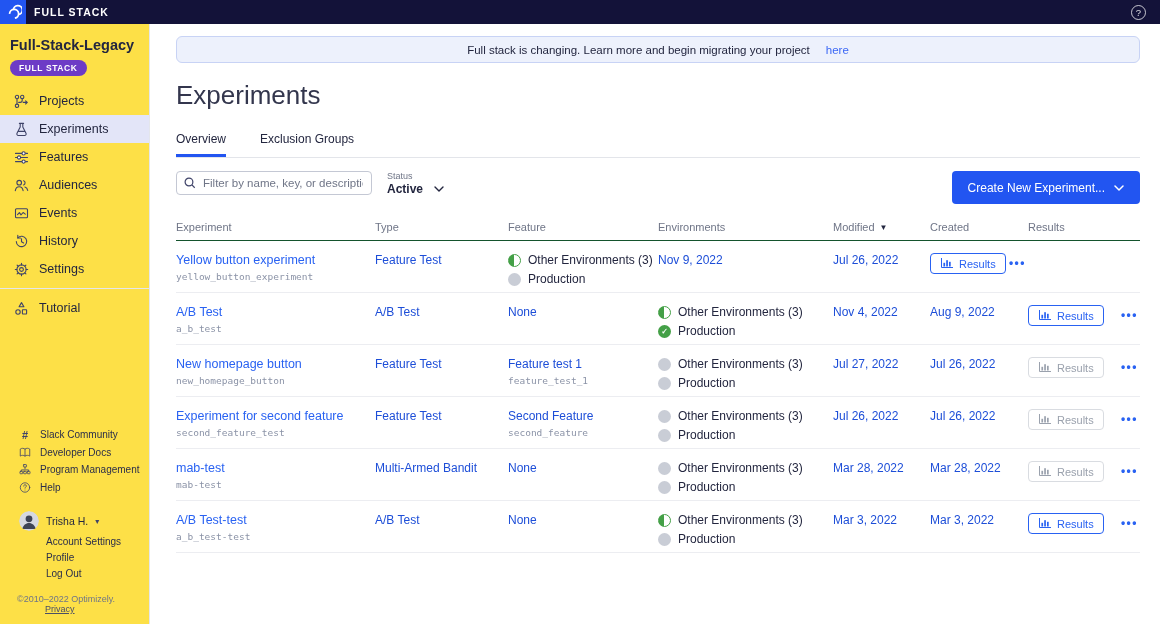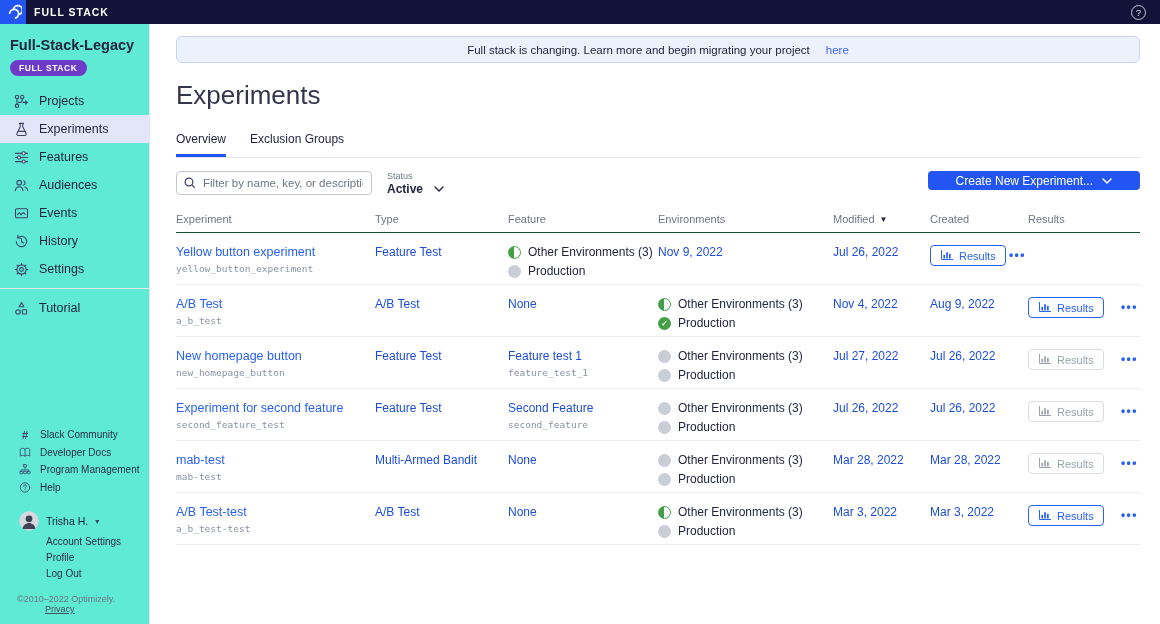--- a/index.html
+++ b/index.html
@@ -11,21 +11,21 @@
   .topbar { height:24px; background:#131239; display:flex; align-items:center; flex:0 0 24px; }
   .logo-sq { width:26px; height:24px; background:#2255F1; display:flex; align-items:center; justify-content:center; cursor:pointer; }
   .brand { color:#fff; font-size:10.5px; font-weight:700; letter-spacing:1px; margin-left:8px; }
   .tb-help { margin-left:auto; margin-right:14px; width:15px; height:15px; border:1.2px solid rgba(255,255,255,.75);
     border-radius:50%; color:rgba(255,255,255,.85); font-size:9.5px; display:flex; align-items:center; justify-content:center; cursor:pointer; }
 
   
   .body { flex:1; display:flex; min-height:0; }
 
   
-  .sidebar { width:150px; flex:0 0 150px; background:#5eead4; border-right:1px solid #E4E6EC;
+  .sidebar { width:150px; flex:0 0 150px; background:#fde047; border-right:1px solid #E4E6EC;
     display:flex; flex-direction:column; padding-top:13px; }
   .proj-name { font-size:14.5px; font-weight:700; padding-left:10px; color:#23263F; }
   .proj-badge { display:inline-block; margin:7px 0 0 10px; background:#6D3BC6; color:#fff;
     font-size:8.5px; font-weight:700; letter-spacing:.6px; padding:3px 9px; border-radius:999px; width:max-content; }
   nav { margin-top:11px; }
   .nav-item { height:28px; display:flex; align-items:center; gap:10px; padding-left:14px;
     font-size:12.5px; color:#23263F; cursor:pointer; }
   .nav-item.active { background:#E3E5F8; }
   .nav-ico { width:15px; height:15px; display:flex; align-items:center; justify-content:center; flex:0 0 15px; }
   .nav-ico svg { stroke:#3F4369; fill:none; stroke-width:1.1; stroke-linecap:round; stroke-linejoin:round; }
@@ -44,35 +44,35 @@
   .user-menu-item { font-size:10px; color:#2B2E4A; padding-left:46px; margin-top:5px; cursor:pointer; }
   .copyright { font-size:9px; color:#6F7587; padding-left:17px; margin-top:15px; }
   .copyright a { color:#4A4F66; text-decoration:underline; cursor:pointer;padding-left:28px; }
 
   
   main { flex:1; padding:0 20px 0 26px; min-width:0; }
   .banner { margin-top:12px; height:27px; background:#EDF1FC; border:1px solid #C8D3F5; border-radius:6px;
     display:flex; align-items:center; justify-content:center; font-size:11.5px; color:#23263F;gap:12px; }
   .banner a { color:#3B67F5; margin-left:4px; text-decoration:none; cursor:pointer; }
   h1 { margin-top:17px; font-size:26px; font-weight:400; color:#33364D; }
-  .tabs { margin-top:21px; display:flex; gap:24px; border-bottom:1px solid #E3E5EA; }
+  .tabs { margin-top:21px; display:flex; gap:34px; border-bottom:1px solid #E3E5EA; }
   .tab { font-size:12px; padding-bottom:8px; cursor:pointer; color:#23263F; }
   .tab.active { border-bottom:3px solid #2255F1; font-weight:500; }
 
   .toolbar { margin-top:13px; display:flex; align-items:flex-start; }
   .search { position:relative; }
   .search svg { position:absolute; left:8px; top:6px; stroke:#3F4369; fill:none; stroke-width:1.3; }
   .search input { width:196px; height:24px; border:1px solid #C4C8D4; border-radius:4px;
     padding:0 8px 0 26px; font-size:11.5px; color:#23263F; outline:none; font-family:"Liberation Sans",sans-serif; }
   .search input::placeholder { color:#6F7587; }
   .status { margin-left:15px; cursor:pointer; }
   .status-label { font-size:9px; color:#6F7587; }
   .status-value { display:flex; align-items:center; gap:11px; font-size:12px; font-weight:700; color:#23263F; margin-top:1px; }
-  .create-btn { margin-left:auto; height:19px; background:#2255F1; color:#fff; border:none; border-radius:4px;
-    display:flex; align-items:center; gap:9px; padding:0 28px; font-size:12px; cursor:pointer; font-family:"Liberation Sans",sans-serif; }
+  .create-btn { margin-left:auto; height:33px; background:#2255F1; color:#fff; border:none; border-radius:4px;
+    display:flex; align-items:center; gap:9px; padding:0 16px; font-size:12px; cursor:pointer; font-family:"Liberation Sans",sans-serif; }
 
   
   .grid { display:grid; grid-template-columns:199px 133px 150px 175px 97px 98px 1fr; }
   .thead { margin-top:17px; font-size:11px; color:#6F7587; padding-bottom:7px; border-bottom:1px solid #14532d; }
   .th { display:flex; align-items:center; gap:5px; }
   .sort-caret { font-size:8px; color:#23263F; }
   .trow { min-height:52px; border-bottom:1px solid #ECEDF1; padding-top:12px; align-items:start; }
   .exp-link { font-size:12.5px; color:#2962F2; cursor:pointer; }
   .exp-key { margin-top:4px; font-family:"DejaVu Sans Mono", monospace; font-size:9.5px; color:#8B93A7; }
   .cell-text { font-size:12px; color:#1d4ed8; }

